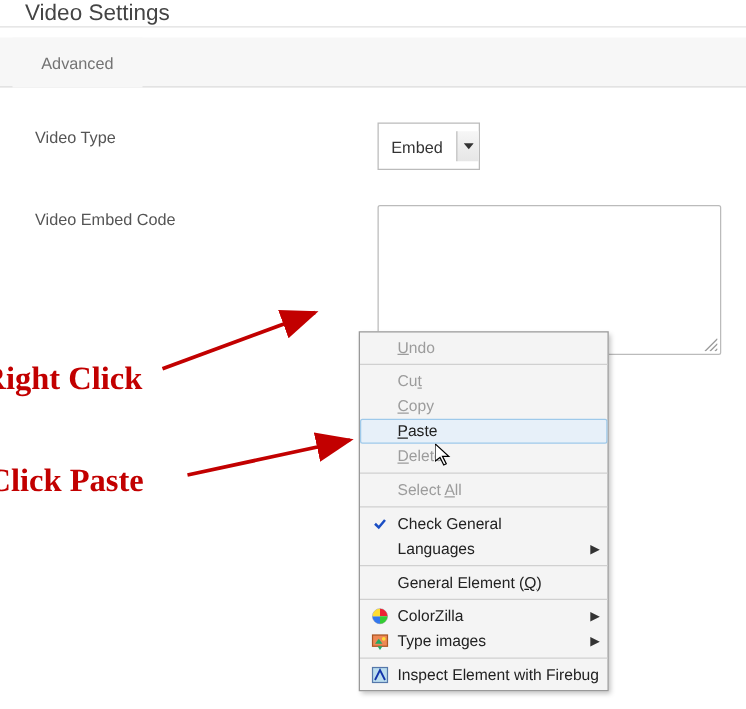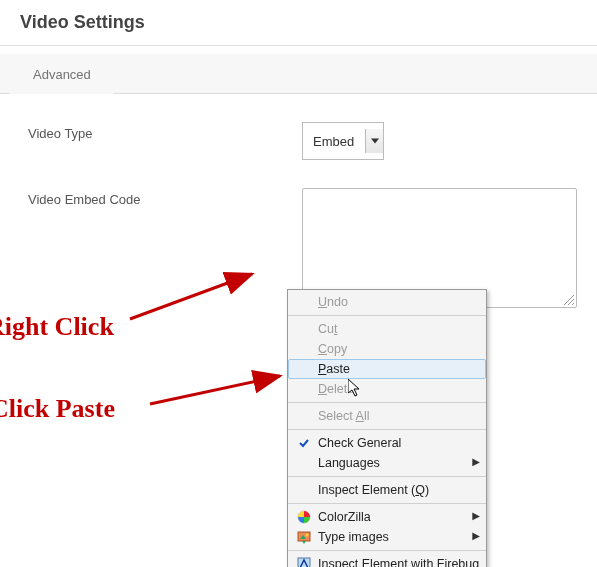--- a/index.html
+++ b/index.html
@@ -1,35 +1,35 @@
 <!DOCTYPE html>
 <html><head>
 <meta charset="utf-8">
 <style>
 * { box-sizing: border-box; margin: 0; padding: 0; }
 body { font-family: Arial, sans-serif; font-size: 13px; color: #333; background: #fff; width: 597px; }
-.dialog-title { font-size: 18px; padding: 12px 20px; color: #444; font-weight: bold; }
+.dialog-title { font-size: 18px; padding: 0 20px; color: #444; }
 .dialog-sep { border: none; border-top: 1px solid #e0e0e0; }
 .tab-row { display: flex; border-bottom: 1px solid #ddd; background: #f7f7f7; margin-top: 8px; }
 .tab { padding: 12px 22px; color: #737373; cursor: pointer; background: #f7f7f7; border: 1px solid transparent; border-bottom: none; margin-bottom: -1px; margin-left: 10px; }
 .tab.active { background: #fff; color: #333; border: 1px solid #ddd; border-bottom: 1px solid #fff; border-top-left-radius: 3px; border-top-right-radius: 3px; }
 .content { padding: 28px 20px 10px 28px; position: relative; }
 .field-row { display: flex; align-items: flex-start; margin-bottom: 28px; gap: 44px; }
 .field-label { width: 230px; flex: none; color: #555; font-size: 13px; padding-top: 4px; }
 .select-wrap { display: inline-flex; align-items: center; border: 1px solid #bbb; background: #fff; height: 38px; }
 .select-wrap .sel-text { padding: 0 10px; min-width: 62px; }
 .select-wrap .sel-btn { width: 18px; height: 24px; border-left: 1px solid #bbb; display: flex; align-items: center; justify-content: center; background: linear-gradient(#f6f6f6,#e6e6e6); }
 .sel-btn svg { width: 8px; height: 6px; }
 .textarea-box { width: 300px; height: 120px; border: 1px solid #bbb; border-radius: 2px; resize: none; position: relative; background: #fff; }
 .resize-grip { position: absolute; right: 2px; bottom: 2px; width: 12px; height: 12px; }
 .resize-grip svg { width: 12px; height: 12px; }
 
 .ctx-menu { position: absolute; left: 287px; top: 195px; width: 200px; background: #f4f4f4; border: 1px solid #999; box-shadow: 2px 2px 4px rgba(0,0,0,0.25); font-size: 12.5px; padding: 2px 0; z-index: 5; }
 .ctx-sep { border: none; border-top: 1px solid #d0d0d0; margin: 3px 0; }
-.ctx-item { display: flex; padding: 3px 6px 3px 6px; color: #222; cursor: default; position: relative; }
+.ctx-item { display: flex; align-items: center; padding: 3px 6px 3px 6px; color: #222; cursor: default; position: relative; }
 .ctx-item.disabled { color: #9c9c9c; }
 .ctx-item.hovered { background: #e7f0f9; border: 1px solid #9ec9ea; border-radius: 2px; padding: 2px 5px 2px 5px; }
 .ctx-icon { width: 20px; display: flex; align-items: center; justify-content: center; margin-right: 4px; flex: none; }
 .ctx-label { flex: 1; }
 .ctx-arrow { width: 10px; flex: none; color: #333; font-size: 10px; text-align: right; }
 .mn-u { text-decoration: underline; }
 
 .annots { position: absolute; left: 0; top: 0; width: 100%; height: 100%; pointer-events: none; }
 .ann-text { position: absolute; font-family: Georgia, serif; font-size: 26px; color: #c20000; font-weight: bold; }
 
@@ -109,21 +109,21 @@
       <span class="ctx-label">Check General</span>
     </div>
     <div class="ctx-item">
       <span class="ctx-icon"></span>
       <span class="ctx-label">Languages</span>
       <span class="ctx-arrow">▶</span>
     </div>
     <hr class="ctx-sep">
     <div class="ctx-item">
       <span class="ctx-icon"></span>
-      <span class="ctx-label"><span>Inspect Element (</span><span class="mn-u">Q</span><span>)</span></span>
+      <span class="ctx-label"><span>General Element (</span><span class="mn-u">Q</span><span>)</span></span>
     </div>
     <hr class="ctx-sep">
     <div class="ctx-item">
       <span class="ctx-icon">
         <svg width="14" height="14" viewBox="0 0 14 14">
             <circle cx="7" cy="7" r="6" fill="none" stroke="#888" stroke-width="0.5"></circle>
             <path d="M7 1 A6 6 0 0 1 13 7 L7 7 Z" fill="#e23"></path>
             <path d="M13 7 A6 6 0 0 1 7 13 L7 7 Z" fill="#3c3"></path>
             <path d="M7 13 A6 6 0 0 1 1 7 L7 7 Z" fill="#37e"></path>
             <path d="M1 7 A6 6 0 0 1 7 1 L7 7 Z" fill="#fd3"></path>

